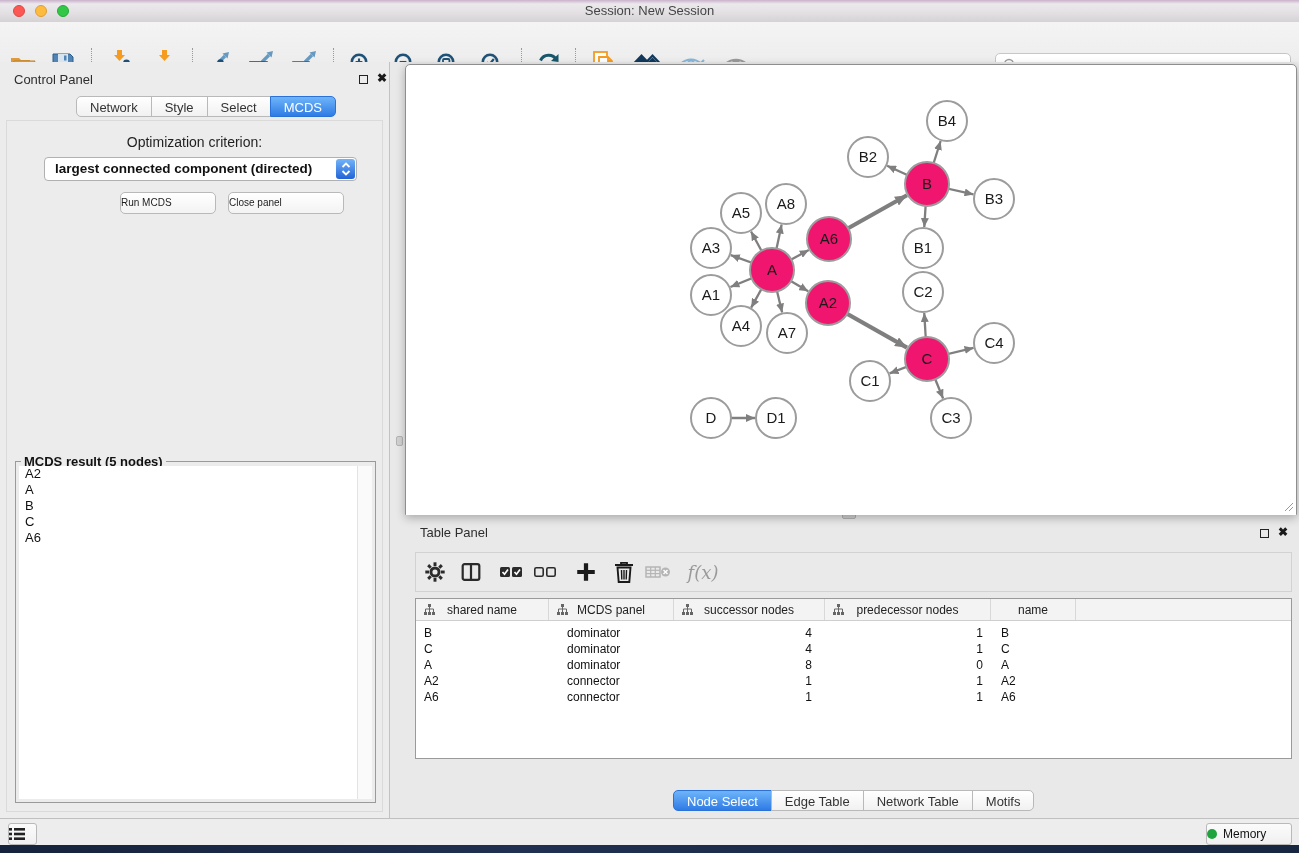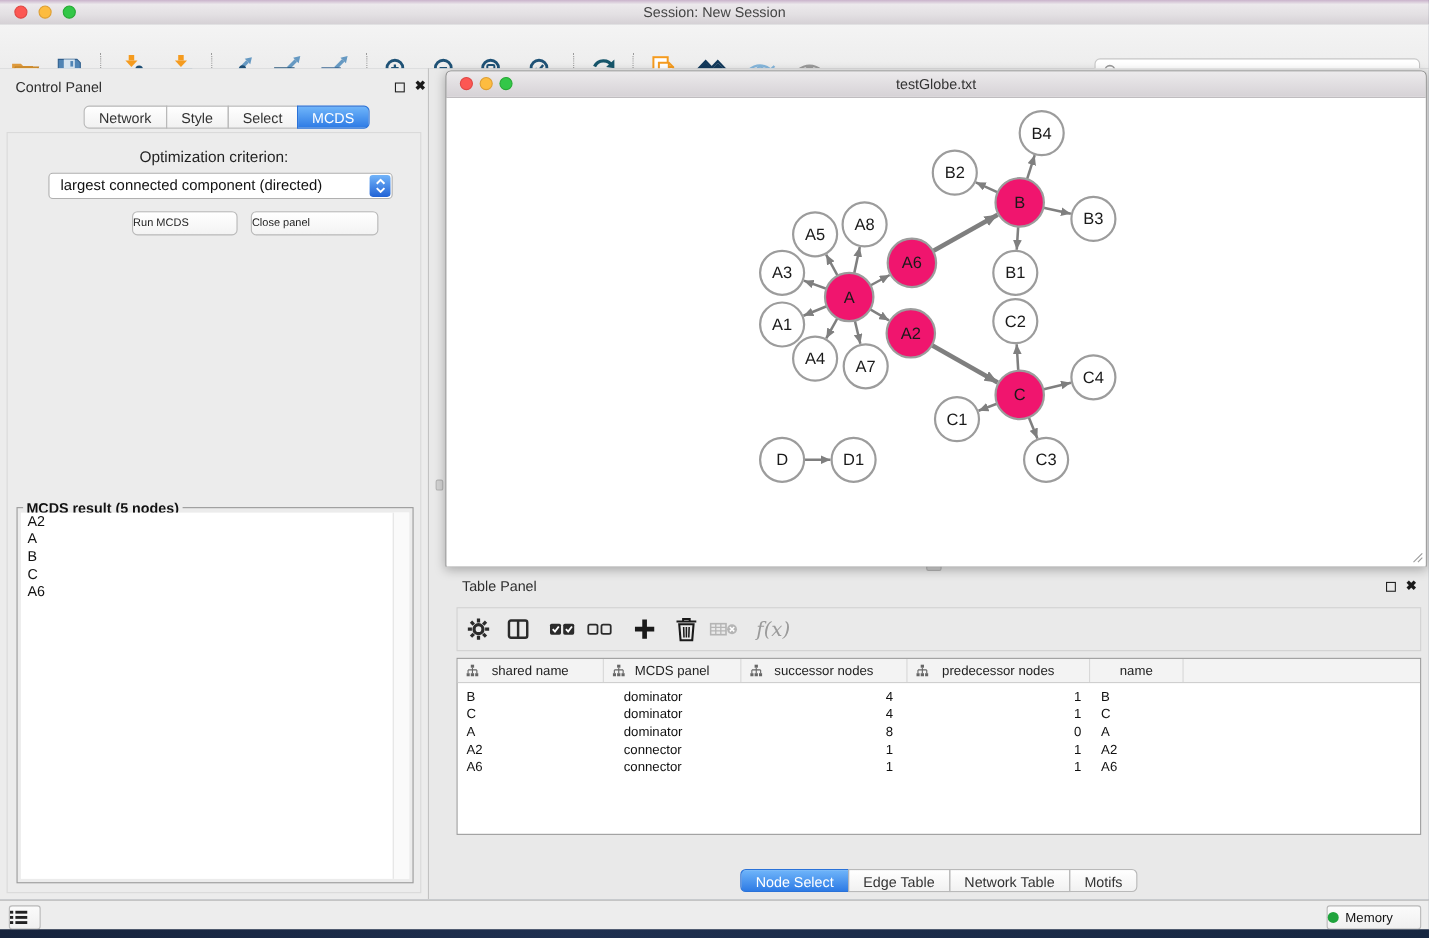--- a/index.html
+++ b/index.html
@@ -53,21 +53,21 @@
   }
   .seg .s:first-child{border-radius:5px 0 0 5px;margin-left:0}
   .seg .s:last-child{border-radius:0 5px 5px 0}
   .seg .s.active{
     background:linear-gradient(#6fb5fa,#2e7be5);color:#fff;border-color:#2a72d8;
   }
   .content-box{left:6px;top:58px;width:377px;height:692px;background:#ececec;border:1px solid #dadada;box-sizing:border-box}
   .opt-label{width:100%;text-align:center;font-size:14px;color:#1f1f1f}
   .dropdown{
     left:37px;top:36px;width:313px;height:24px;background:#fff;border:1px solid #b0b0b0;
-    border-radius:4px;box-sizing:border-box;
+    border-radius:4px;box-sizing:border-box;font-weight:bold;
   }
   .dropdown .val{position:absolute;left:10px;top:0;line-height:22px;font-size:13.5px;color:#111;white-space:nowrap}
   .dd-step{
     position:absolute;right:1px;top:1px;width:19px;height:20px;border-radius:3px;
     background:linear-gradient(#72b4f9,#2163d6);display:flex;align-items:center;justify-content:center;
   }
   .btn{
     background:linear-gradient(#ffffff,#f3f3f3);border:1px solid #b9b9b9;border-radius:5px;
     font-size:10px;color:#1d1d1d;text-align:left;height:22px;line-height:20px;box-sizing:border-box;margin-left:27px;
   }
@@ -343,26 +343,20 @@
     </div>
   </div>
 </div>
 
 <div class="abs mdi">
   <div class="abs thumb" style="left:6px;top:374px;width:7px;height:10px"></div>
   <div class="abs thumb" style="left:452px;top:450px;width:14px;height:7px"></div>
 </div>
 
 <div class="abs netwin">
-  <div class="net-titlebar">
-    <div class="abs light red" style="left:12px;top:5px;width:12px;height:12px"></div>
-    <div class="abs light yellow" style="left:30px;top:5px;width:12px;height:12px"></div>
-    <div class="abs light green" style="left:48px;top:5px;width:12px;height:12px"></div>
-    <div class="title">testGlobe.txt</div>
-  </div>
   <div class="netcanvas">
     <svg width="890" height="426" viewBox="0 0 890 426">
       <defs>
         <marker id="arrow-n" markerUnits="userSpaceOnUse" markerWidth="10" markerHeight="8" refX="9" refY="4" orient="auto">
           <path d="M0 0 L9 4 L0 8 Z" fill="#7f7f7f"></path>
         </marker>
         <marker id="arrow-t" markerUnits="userSpaceOnUse" markerWidth="13" markerHeight="10" refX="12" refY="5" orient="auto">
           <path d="M0 0 L12 5 L0 10 Z" fill="#7f7f7f"></path>
         </marker>
       </defs>

